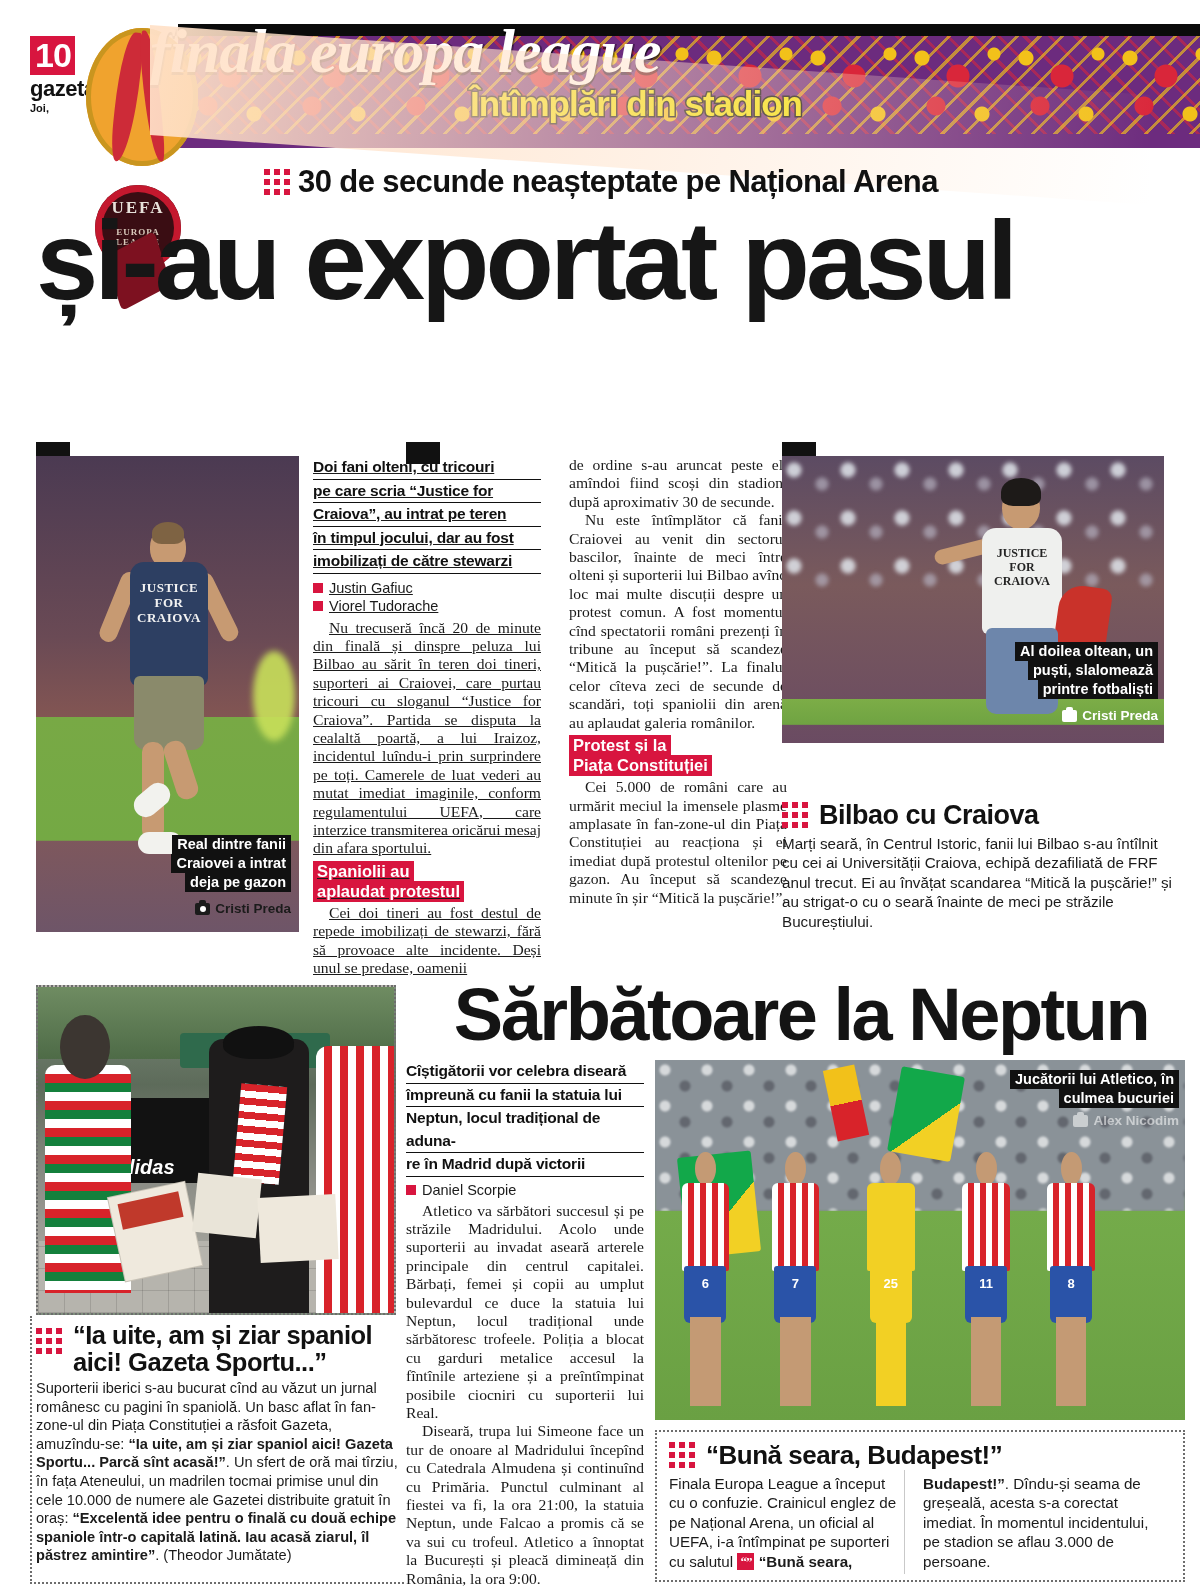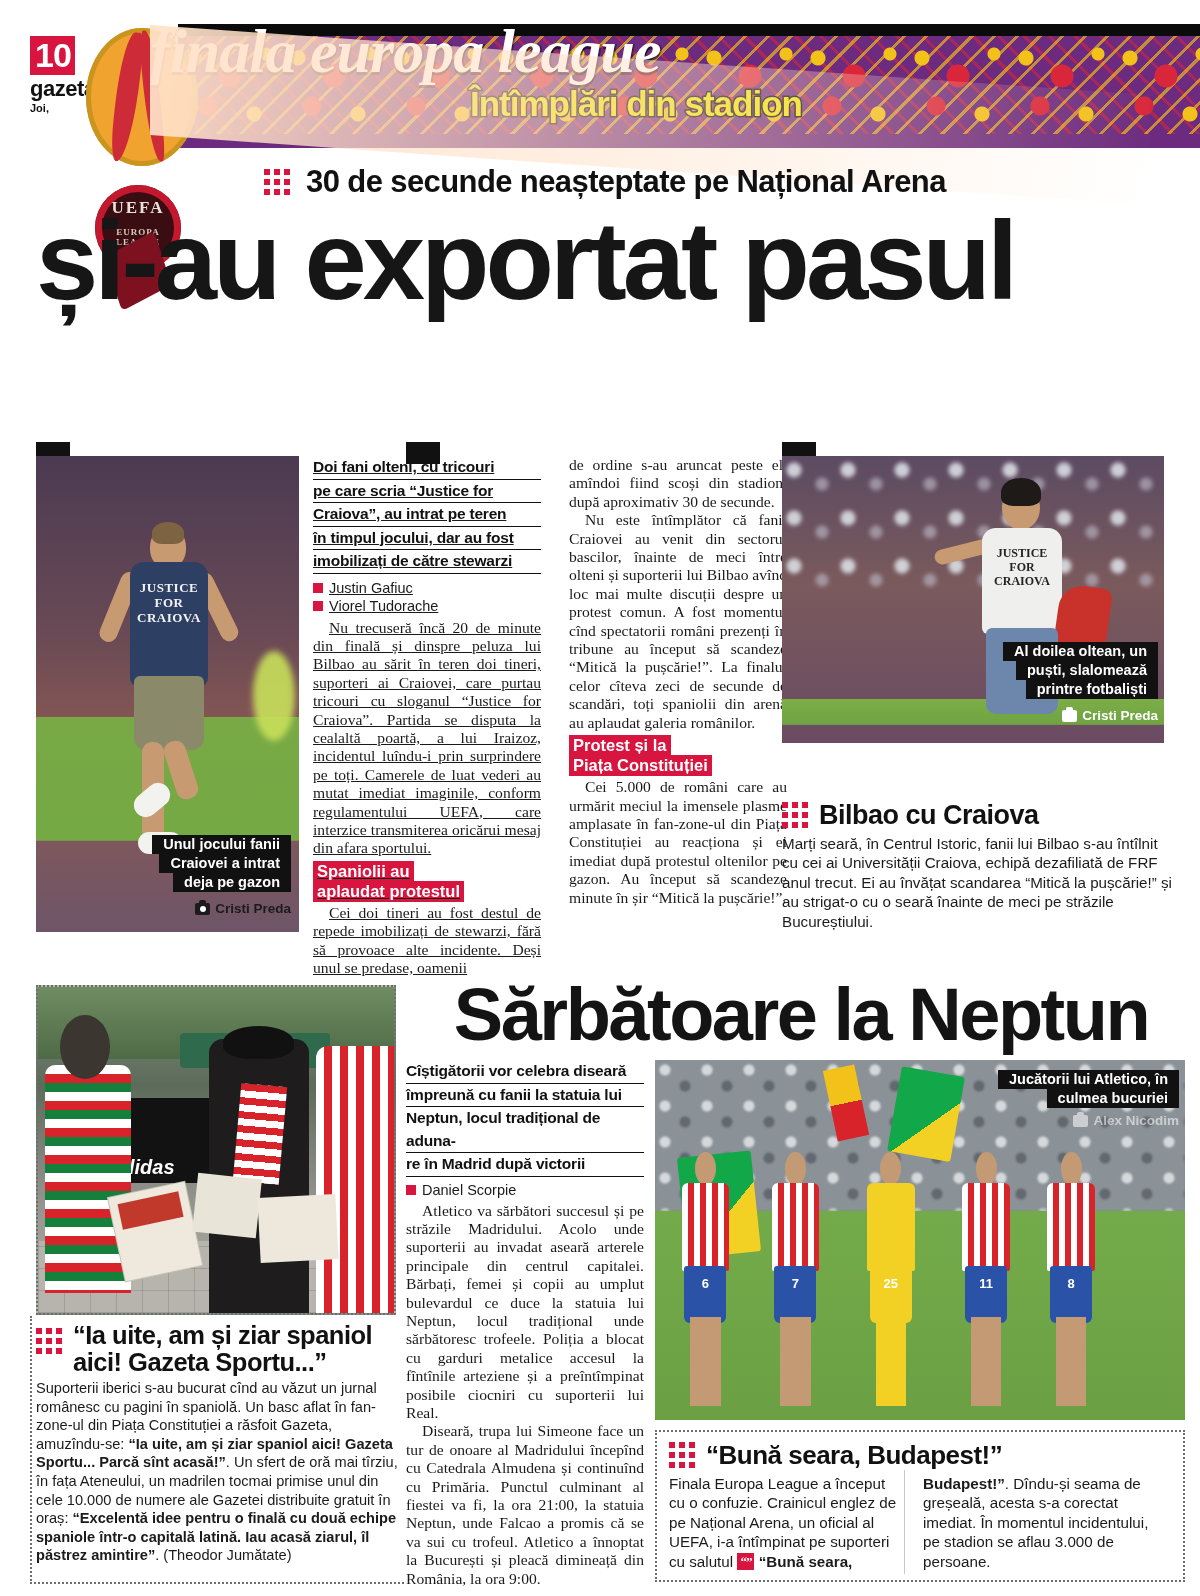--- a/index.html
+++ b/index.html
@@ -99,21 +99,21 @@
     z-index: 3; white-space: nowrap;
   }
   .banner-sub {
     position: absolute; left: 470px; top: 86px;
     font-weight: 900; font-size: 35px; line-height: 35px;
     color: #f3e50b; letter-spacing: -1px; z-index: 4; white-space: nowrap;
     -webkit-text-stroke: 3px #0b0b0b; paint-order: stroke fill;
   }
 
   
-  .kicker { position: absolute; left: 264px; top: 166px; display: flex; align-items: center; gap: 16px; z-index: 8; }
+  .kicker { position: absolute; left: 264px; top: 166px; display: flex; align-items: center; gap: 8px; z-index: 8; }
   .dotgrid { display: grid; grid-template-columns: repeat(3, 6px); grid-auto-rows: 6px; gap: 4px; }
   .dotgrid i { display: block; width: 6px; height: 6px; background: #d8153f; }
   .kicker-text { font-weight: 900; font-size: 31px; line-height: 32px; letter-spacing: -.6px; white-space: nowrap; }
 
   .headline {
     position: absolute; left: 36px; top: 200px; width: 1130px; z-index: 5;
     font-weight: 900; font-size: 112px; line-height: 94px;
     letter-spacing: -4px; color: #161616;
   }
   .headline .l2 { display: block; margin-top: 14px; }
@@ -244,21 +244,21 @@
   #photo-celebration .p .hd { position:absolute; left: 28%; top: 2%; width: 44%; height: 13%; background:#c49a74; border-radius:50%;}
   #photo-celebration .p .sp { position:absolute; left: 6%; top: 46%; width: 88%; height: 22%; background:#2a53a8; border-radius:3px 3px 6px 6px;}
   #photo-celebration .p .lg { position:absolute; left: 18%; top: 66%; width: 64%; height: 34%; background:#c49a74;}
   #photo-celebration .p.gk .sh, #photo-celebration .p.gk .sp, #photo-celebration .p.gk .lg { background:#f2d024; }
   #photo-celebration .p .num { position:absolute; left: 0; top: 50%; width: 100%; text-align:center; font-weight:900; font-size: 13px; color:#fff; }
 
   .cap {
     position: absolute; text-align: right; z-index: 4;
     font-weight: 900; font-size: 14.5px; line-height: 19px; color: #fff;
   }
-  .cap span.ln { background: #111; padding: 1px 11px 2px; display: inline; box-decoration-break: clone; -webkit-box-decoration-break: clone; }
+  .cap span.ln { background: #111; padding: 1px 5px 2px; display: inline; box-decoration-break: clone; -webkit-box-decoration-break: clone; }
   .credit { display: flex; align-items: center; justify-content: flex-end; gap: 5px; margin-top: 3px; font-size: 13.5px; font-weight: 900; }
   .credit.light { color: #fff; }
   .credit.dark { color: #1b1b1b; }
   .cam {
     width: 15px; height: 12px; border-radius: 2px; display: inline-block; position: relative;
     background: currentColor;
   }
   .cam:before { content:""; position:absolute; left:4px; top:-3px; width:7px; height:3px; background: currentColor; border-radius:2px 2px 0 0;}
   .cam:after { content:""; position:absolute; left:5px; top:3px; width:6px; height:6px; border-radius:50%; background:#fff;}
 
@@ -375,21 +375,21 @@
       <div>CRAIOVA</div>
     </div>
     <div class="shorts"></div>
     <div class="legL"></div>
       <div class="legR"></div>
     <div class="shoeA"></div>
       <div class="shoeB"></div>
   </div>
   <div class="blurball"></div>
   <div class="cap" style="right:8px; bottom:40px; width:220px;">
-    <div><span class="ln">Unul jocului fanii</span></div>
+    <div><span class="ln">Real dintre fanii</span></div>
     <div><span class="ln">Craiovei a intrat</span></div>
     <div><span class="ln">deja pe gazon</span></div>
   </div>
   <div class="cap" style="right:8px; bottom:14px; width:220px;">
     <div class="credit dark">
         <i class="cam"></i>
         <span>Cristi Preda</span>
       </div>
   </div>
 </div>

